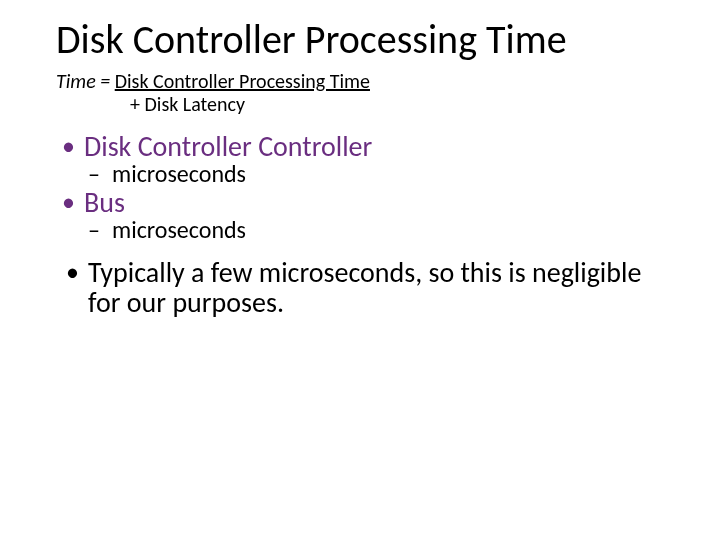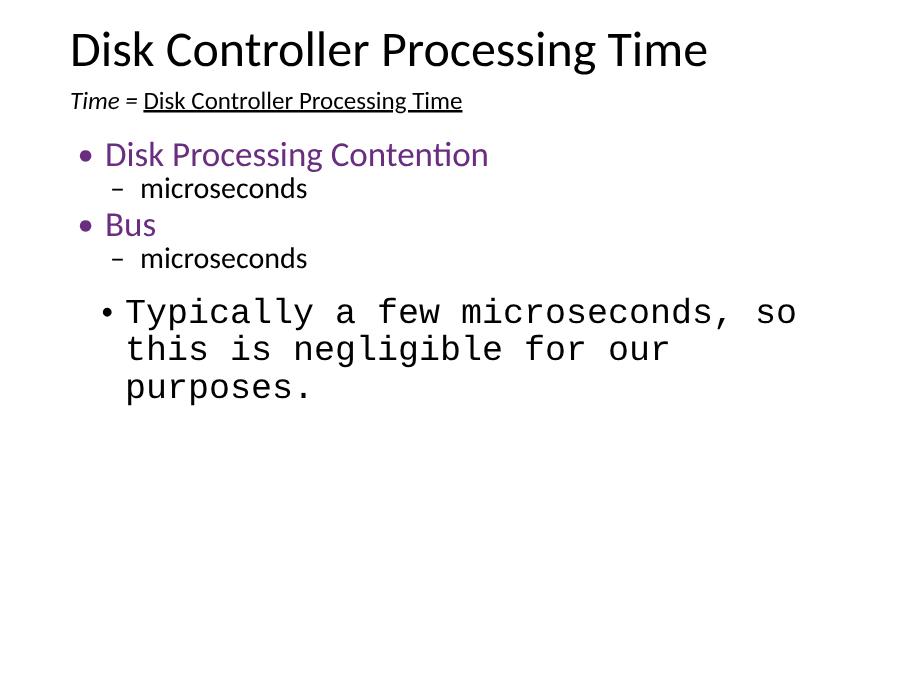--- a/index.html
+++ b/index.html
@@ -77,22 +77,21 @@
   ul.top > li .sub::before {
     content: "–";
     position: absolute;
     left: 4px;
     top: 0;
     color: #000;
   }
   ul.bottom {
     list-style: none;
     padding: 0;
-    margin: 16px;
-    font-family: Liberation Mono, monospace;
+    margin: 4px;
   }
   ul.bottom > li {
     position: relative;
     padding-left: 28px;
     font-size: 28px;
     line-height: 1.08;
     color: #000;
   }
   ul.bottom > li::before {
     content: "•";
@@ -111,25 +110,26 @@
 <body>
 
 <div class="slide">
 
   <h1 class="title">Disk Controller Processing Time</h1>
 
   <div class="formula">
     <span class="formula-line">
       <span class="lhs">Time = </span><span class="underline">Disk Controller Processing Time</span>
     </span>
+    <span class="formula-line indent">+ Disk Latency</span>
   </div>
 
   <ul class="top">
     <li>
-      <span>Disk Processing Contention</span>
+      <span>Disk Controller Controller</span>
       <span class="sub">microseconds</span>
     </li>
     <li>
       <span>Bus</span>
       <span class="sub">microseconds</span>
     </li>
   </ul>
 
   <ul class="bottom">
     <li>Typically a few microseconds, so this is negligible for our purposes.</li>

